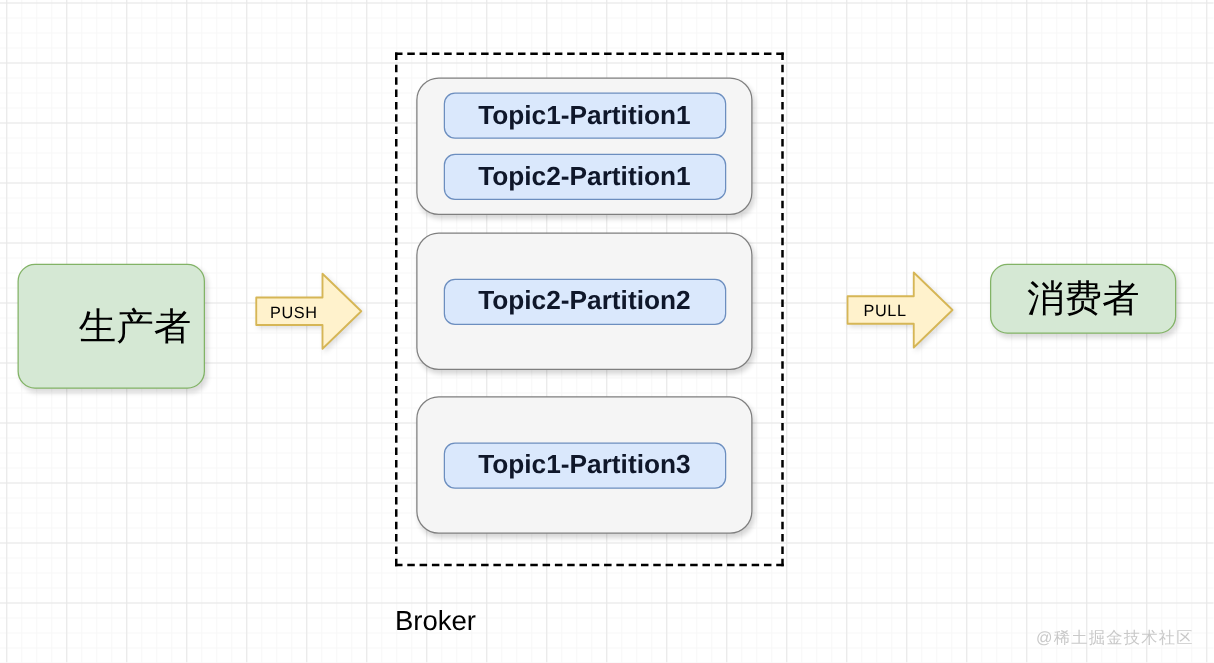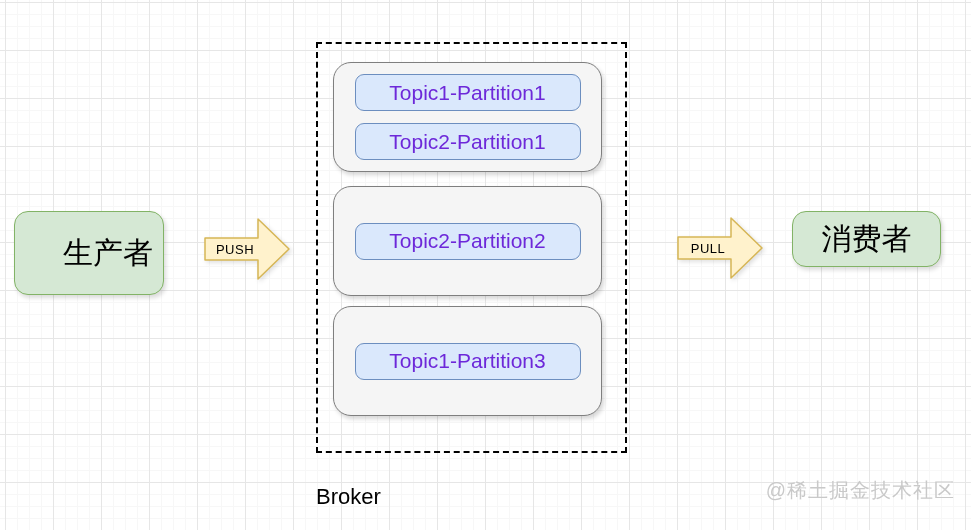--- a/index.html
+++ b/index.html
@@ -25,21 +25,21 @@
     background: #d5e8d4;
     border: 1.5px solid #82b366;
     border-radius: 14px;
     display: flex;
     align-items: center;
     justify-content: center;
     font-size: 30px;
     color: #000;
     box-shadow: 2px 3px 4px rgba(0,0,0,0.14);
   }
-  .producer { left: 14px; top: 211px; width: 150px; height: 84px; padding-left: 38px; }
+  .producer { left: 14px; top: 211px; width: 150px; height: 100px; padding-left: 38px; }
   .consumer { left: 792px; top: 211px; width: 149px; height: 56px; }
 
   .arrow-wrap { position: absolute; width: 87px; height: 64px; }
   .arrow-push { left: 204px; top: 217px; }
   .arrow-pull { left: 677px; top: 216px; text-decoration: underline; }
   .arrow-wrap svg { position: absolute; left: 0; top: 0;
     filter: drop-shadow(2px 2px 2px rgba(0,0,0,0.12)); }
   .arrow-label {
     position: absolute;
     left: 2px; top: 22px;
@@ -73,38 +73,39 @@
     border-radius: 18px;
     display: flex;
     flex-direction: column;
     align-items: center;
     justify-content: center;
     gap: 12px;
     box-shadow: 2px 3px 4px rgba(0,0,0,0.16);
   }
   .group-1 { top: 62px; }
   .group-2 { top: 186px; }
-  .group-3 { top: 306px; }
+  .group-3 { top: 317px; }
 
   .partition {
     width: 226px; height: 37px;
     background: #dae8fc;
     border: 1px solid #6c8ebf;
     border-radius: 9px;
     display: flex;
     align-items: center;
     justify-content: center;
     font-size: 21px;
-    color: #6d28d9;
+    color: #0f172a;
+    font-weight: bold;
   }
 
   .watermark {
     position: absolute;
-    right: 16px; bottom: 26px;
-    font-size: 20px;
+    right: 16px; bottom: 11px;
+    font-size: 13px;
     color: #c9c9c9;
     letter-spacing: 1px;
     margin-left: 18px;
   }
 </style>
 </head>
 <body>
 
 <div class="canvas">
 

